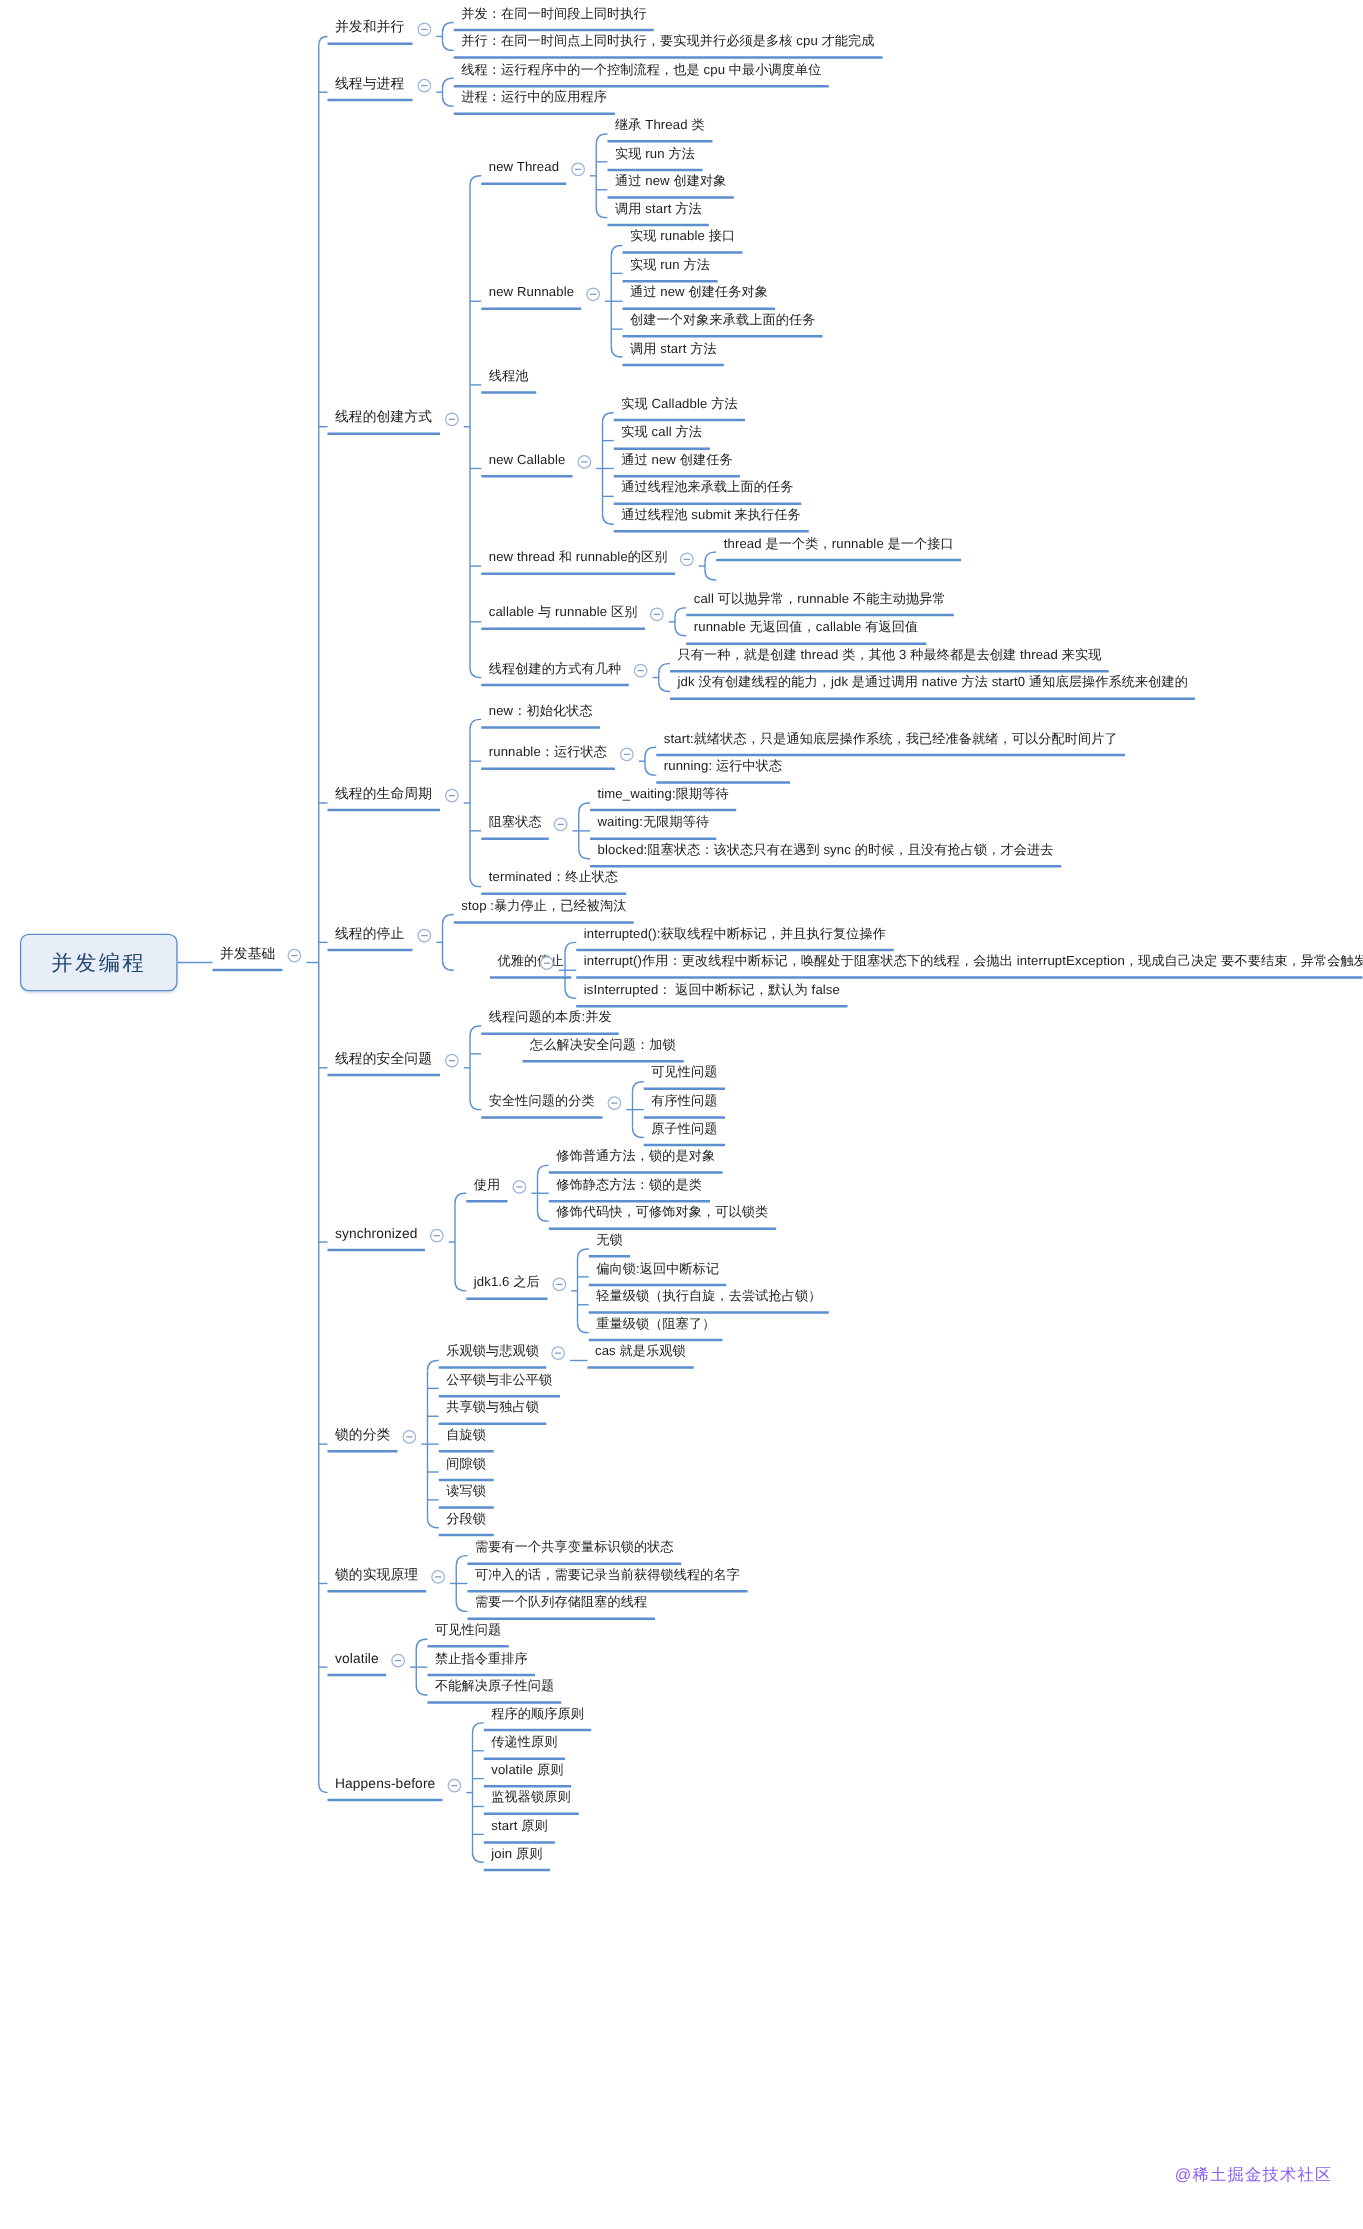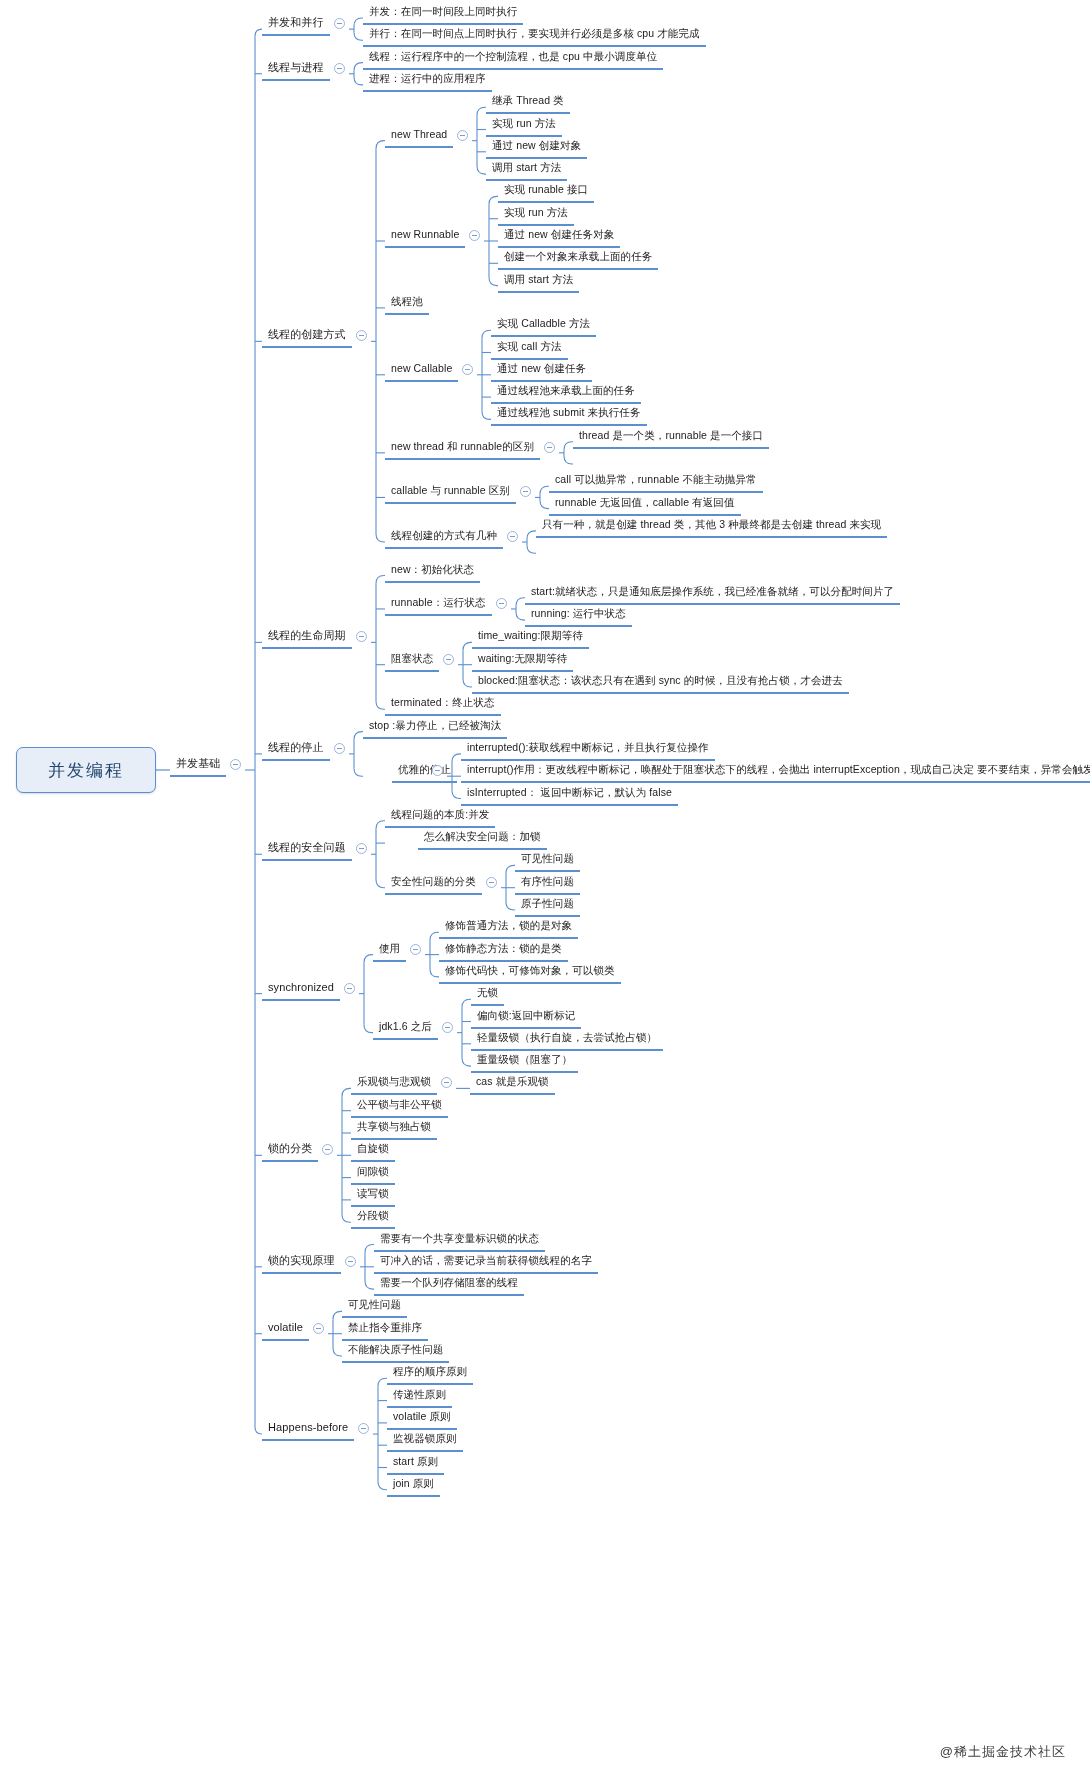--- a/index.html
+++ b/index.html
@@ -57,23 +57,23 @@
     content:"";
     position:absolute;
     left:2px;top:4px;
     width:5px;height:1px;
     background:#7e9cc6;
   }
 
   
   .watermark{
     position:absolute;
-    right:24px;bottom:22px;
+    right:24px;bottom:34px;
     font-size:13px;
-    color:#404040;
+    color:#8b5cf6;
     letter-spacing:1px;
   }
 </style>
 </head>
 <body>
 
 <div id="canvas">
   <svg id="links">
       <path d="M 142 770 C 157.4 770, 154.6 770, 170 770" fill="none" stroke="#5b8fd0" stroke-width="1.3" opacity=".95"></path>
       <path d="M 245 770 L 248 770" fill="none" stroke="#5b8fd0" stroke-width="1.1"></path>
@@ -211,21 +211,21 @@
       <path d="M 378 1386.3 L 378 1481.8" fill="none" stroke="#5b8fd0" stroke-width="1.1"></path>
       <path d="M 373 1434.05 L 378 1434.05" fill="none" stroke="#5b8fd0" stroke-width="1.1"></path>
       <path d="M 378 1386.3 Q 378 1378.3 386 1378.3 L 387 1378.3" fill="none" stroke="#5b8fd0" stroke-width="1.1"></path>
       <path d="M 378 1400.6000000000001 L 387 1400.6000000000001" fill="none" stroke="#5b8fd0" stroke-width="1.1"></path>
       <path d="M 378 1422.9 L 387 1422.9" fill="none" stroke="#5b8fd0" stroke-width="1.1"></path>
       <path d="M 378 1445.2 L 387 1445.2" fill="none" stroke="#5b8fd0" stroke-width="1.1"></path>
       <path d="M 378 1467.5 L 387 1467.5" fill="none" stroke="#5b8fd0" stroke-width="1.1"></path>
       <path d="M 378 1481.8 Q 378 1489.8 386 1489.8 L 387 1489.8" fill="none" stroke="#5b8fd0" stroke-width="1.1"></path>
     </svg>
 
-  <div class="root" id="root-node" style="left:16px;top:747px;width:140px;height:46px;">
+  <div class="root" id="root-node" style="left:16px;top:747px;width:126px;height:46px;">
     <span>并发编程</span>
   </div>
 
   <div class="watermark">@稀土掘金技术社区</div>
 <div class="node under lvl1" style="left: 262px; top: 16.15px;">
       <span class="txt">并发和并行</span>
     </div>
     <div class="toggle" style="left: 334px; top: 18.15px;"></div>
     <div class="node under" style="left: 363px; top: 5px;">
       <span class="txt">并发：在同一时间段上同时执行</span>
@@ -321,20 +321,23 @@
     <div class="node under" style="left: 549px; top: 495.6px;">
       <span class="txt">runnable 无返回值，callable 有返回值</span>
     </div>
     <div class="node under" style="left: 385px; top: 529.05px;">
       <span class="txt">线程创建的方式有几种</span>
     </div>
     <div class="toggle" style="left: 507px; top: 531.05px;"></div>
     <div class="node under" style="left: 536px; top: 517.9px;">
       <span class="txt">只有一种，就是创建 thread 类，其他 3 种最终都是去创建 thread 来实现</span>
     </div>
+    <div class="node under" style="left: 536px; top: 540.2px;">
+      <span class="txt">jdk 没有创建线程的能力，jdk 是通过调用 native 方法 start0 通知底层操作系统来创建的</span>
+    </div>
     <div class="node under lvl1" style="left: 262px; top: 629.4px;">
       <span class="txt">线程的生命周期</span>
     </div>
     <div class="toggle" style="left: 356px; top: 631.4px;"></div>
     <div class="node under" style="left: 385px; top: 562.5px;">
       <span class="txt">new：初始化状态</span>
     </div>
     <div class="node under" style="left: 385px; top: 595.95px;">
       <span class="txt">runnable：运行状态</span>
     </div>

